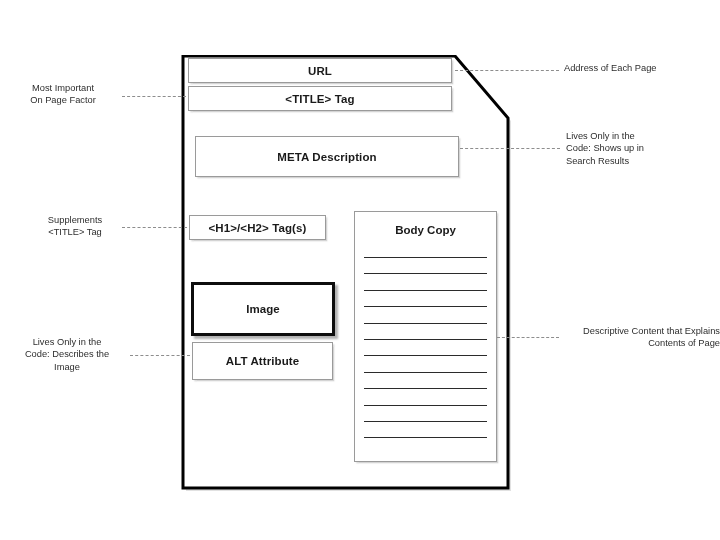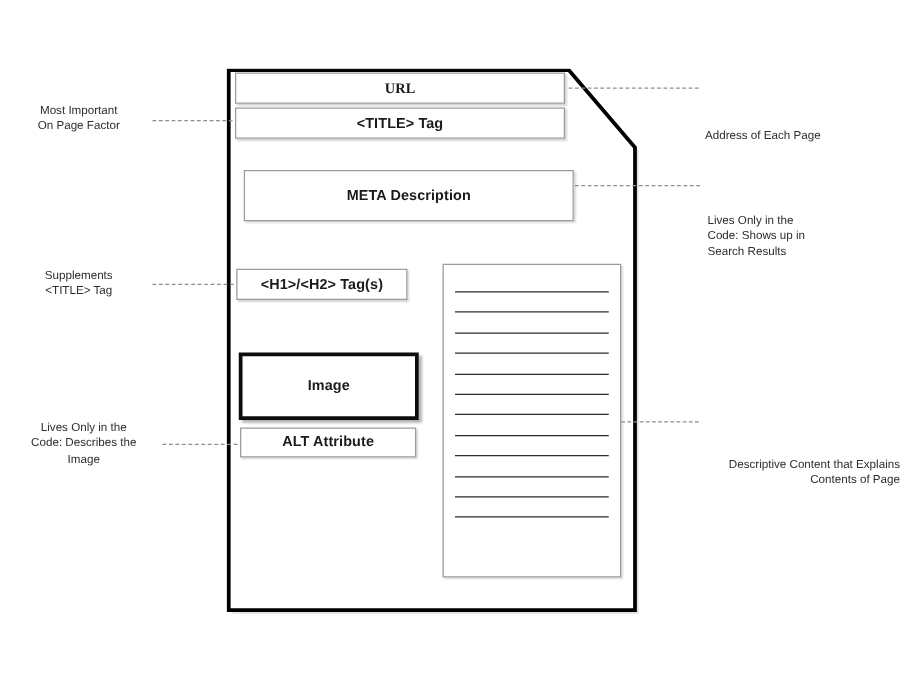--- a/index.html
+++ b/index.html
@@ -35,30 +35,30 @@
     display: flex;
     align-items: center;
     justify-content: center;
     font-weight: bold;
     font-size: 11.5px;
     color: #1a1a1a;
     letter-spacing: 0.1px;
     box-shadow: 1.5px 1.5px 1.5px rgba(0,0,0,0.17);
   }
 
-  #box-url      { left: 188px; top: 58px;  width: 264px; height: 25px; font-family: Liberation Serif, serif; }
+  #box-url      { left: 188px; top: 58px;  width: 264px; height: 25px; }
   #box-title    { left: 188px; top: 86px;  width: 264px; height: 25px; }
   #box-meta     { left: 195px; top: 136px; width: 264px; height: 41px; }
   #box-heading  { left: 189px; top: 215px; width: 137px; height: 25px; }
   #box-image    {
     left: 191px; top: 282px; width: 144px; height: 54px;
     border: 3px solid #0d0d0d;
     box-shadow: 2.5px 2.5px 2px rgba(0,0,0,0.30);
   }
-  #box-alt      { left: 192px; top: 342px; width: 141px; height: 24px; }
+  #box-alt      { left: 192px; top: 342px; width: 141px; height: 38px; }
 
   
   #box-body {
     position: absolute;
     left: 354px; top: 211px; width: 143px; height: 251px;
     background: #ffffff;
     border: 1px solid #9a9a9a;
     box-sizing: border-box;
     box-shadow: 1.5px 1.5px 1.5px rgba(0,0,0,0.17);
   }
@@ -80,24 +80,24 @@
 
   
   .annot {
     position: absolute;
     font-size: 9.3px;
     line-height: 12.4px;
     color: #2d2d2d;
     white-space: pre-line;
   }
   .annot.left  { text-align: center; }
-  .annot.right { text-align: left; margin-top: 40px; }
+  .annot.right { text-align: left; }
 
   #annot-title-tag   { left: 8px;   top: 82px;  width: 110px; }
-  #annot-h-tag       { left: 8px;   top: 214px; width: 110px; }
+  #annot-h-tag       { left: 20px;   top: 214px; width: 110px; }
   #annot-alt         { left: 8px;   top: 336px; width: 118px; }
   #annot-url         { left: 564px; top: 62px;  width: 150px; }
   #annot-meta        { left: 566px; top: 130px; width: 150px; }
   #annot-body        { left: 564px; top: 325px; width: 156px; text-align: right; }
 
   
   .leader {
     position: absolute;
     height: 0;
     border-top: 1px dashed #8d8d8d;
@@ -125,20 +125,21 @@
 
 <div class="box" id="box-meta">META Description</div>
 
 <div class="box" id="box-heading">&lt;H1&gt;/&lt;H2&gt; Tag(s)</div>
 
 <div class="box" id="box-image">Image</div>
 
 <div class="box" id="box-alt">ALT Attribute</div>
 
 <div id="box-body">
+  <div id="body-copy-title">Body Copy</div>
   <div id="body-copy-lines">
     <div class="copy-line"></div>
     <div class="copy-line"></div>
     <div class="copy-line"></div>
     <div class="copy-line"></div>
     <div class="copy-line"></div>
     <div class="copy-line"></div>
     <div class="copy-line"></div>
     <div class="copy-line"></div>
     <div class="copy-line"></div>

